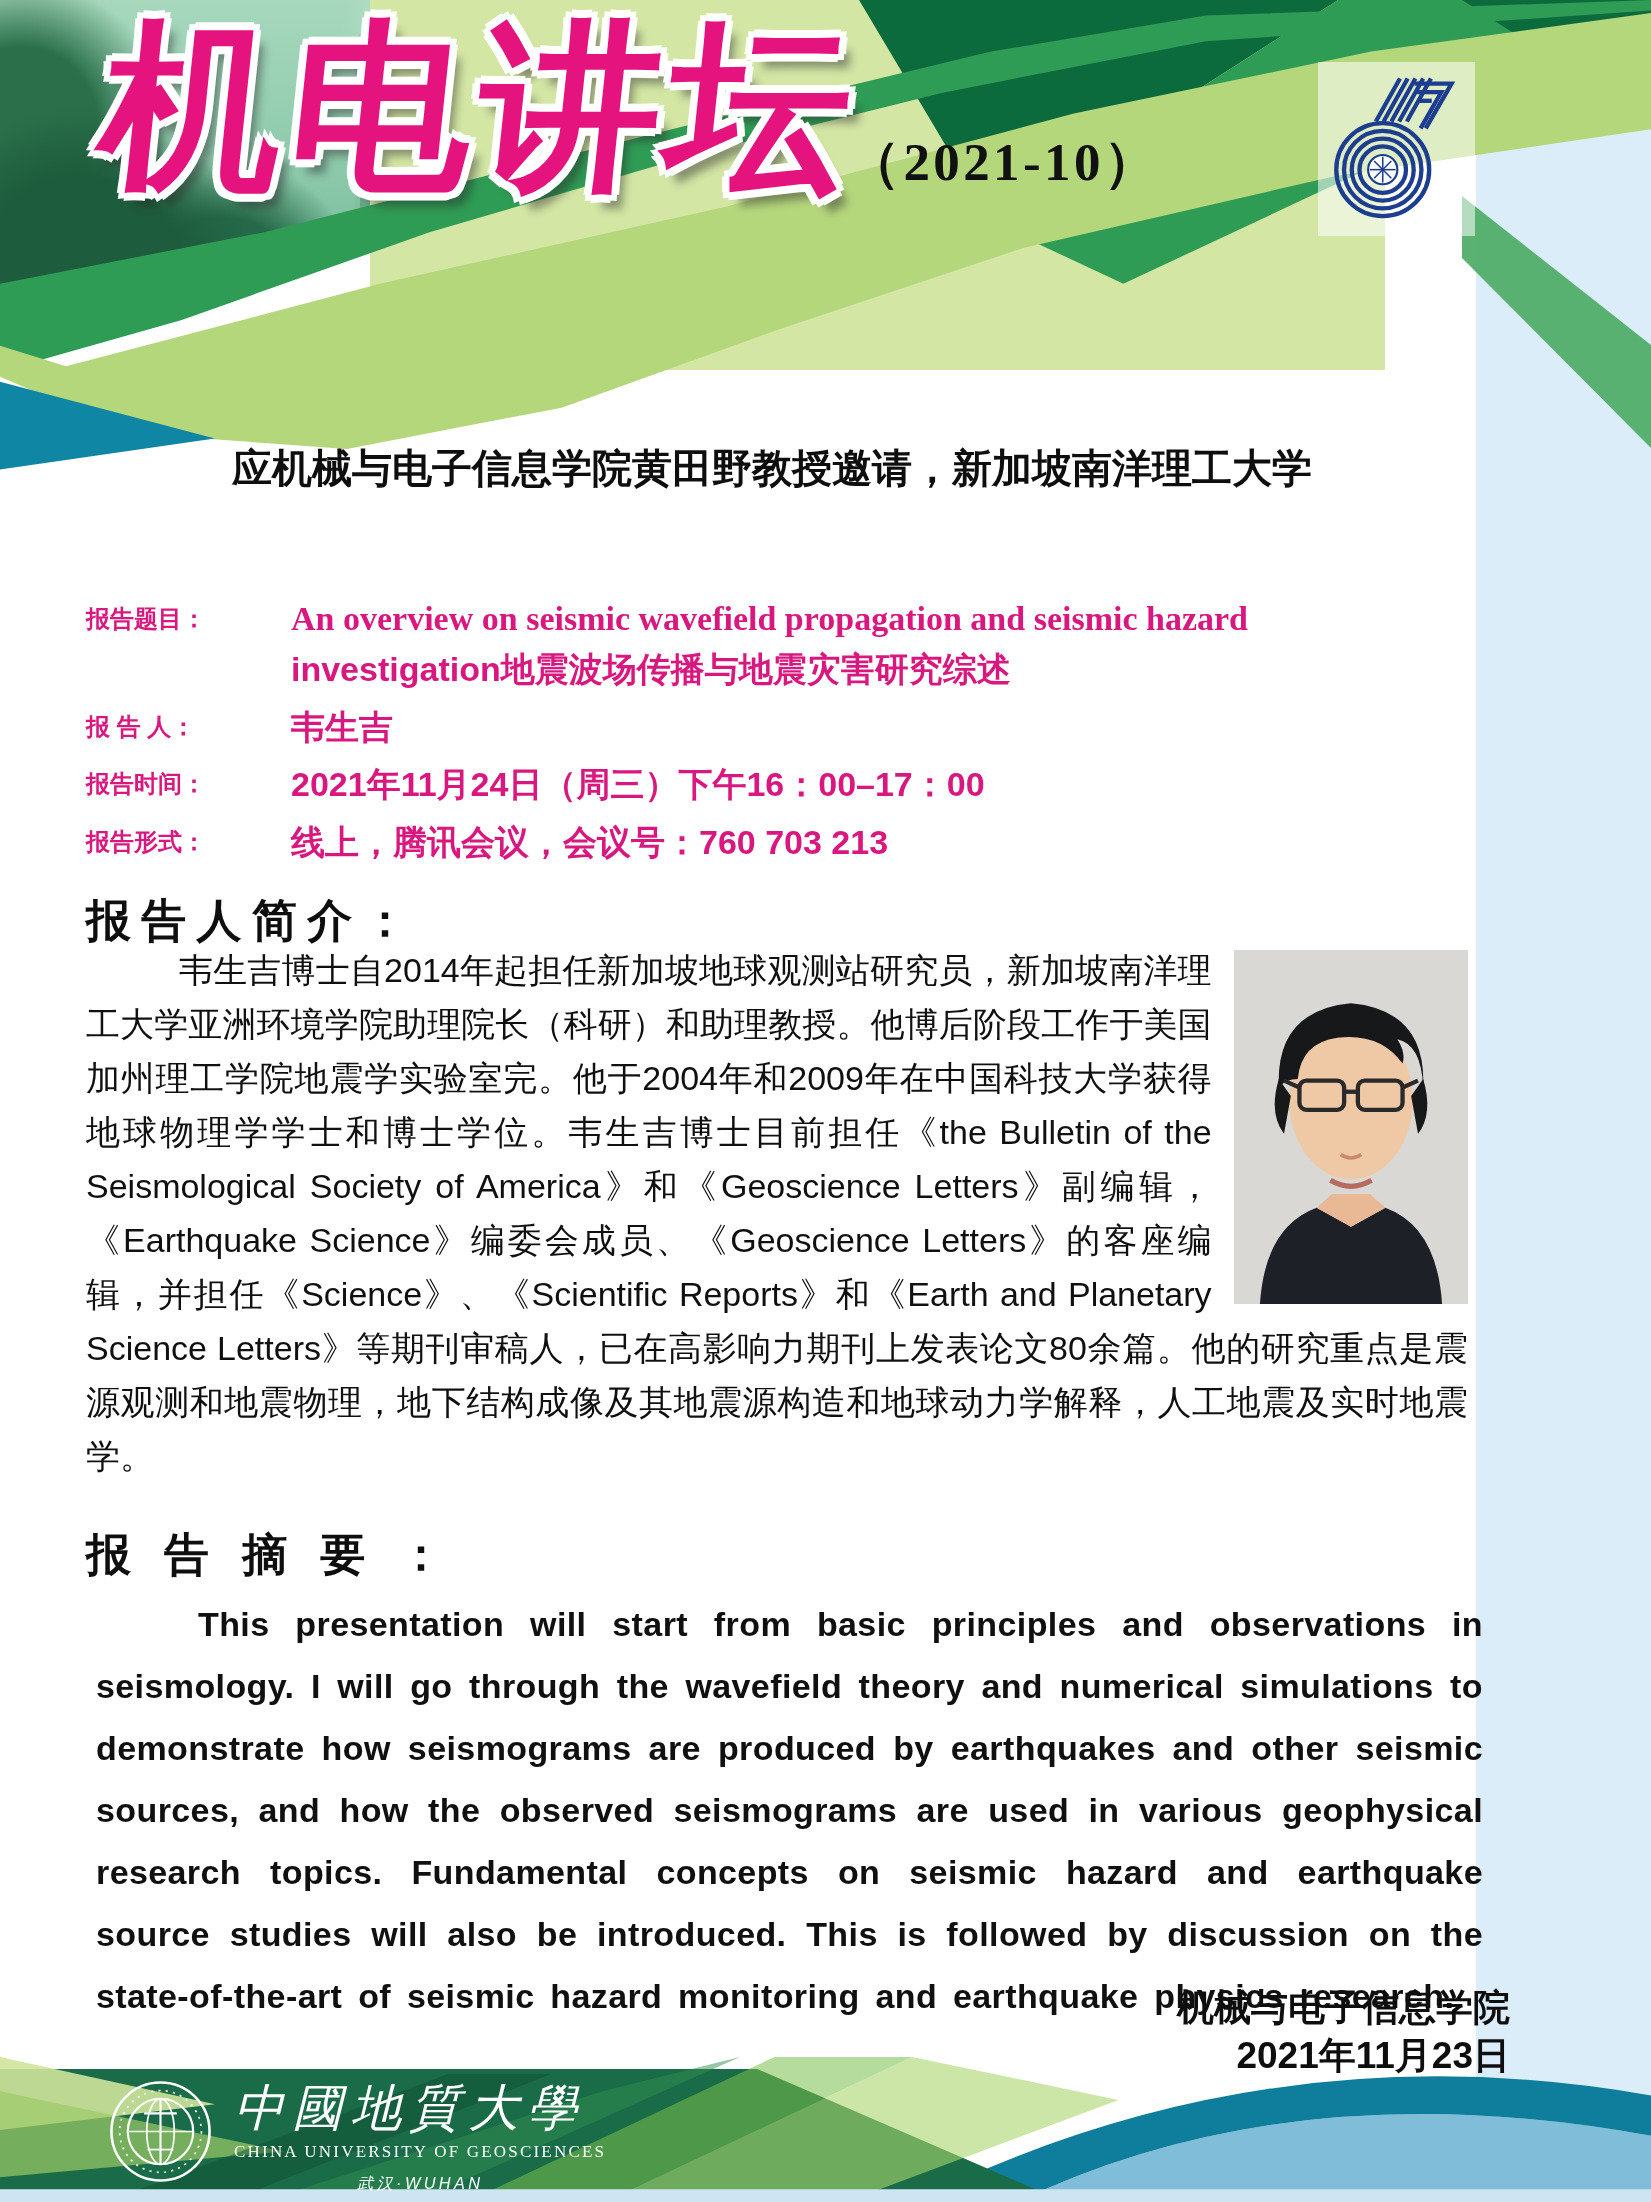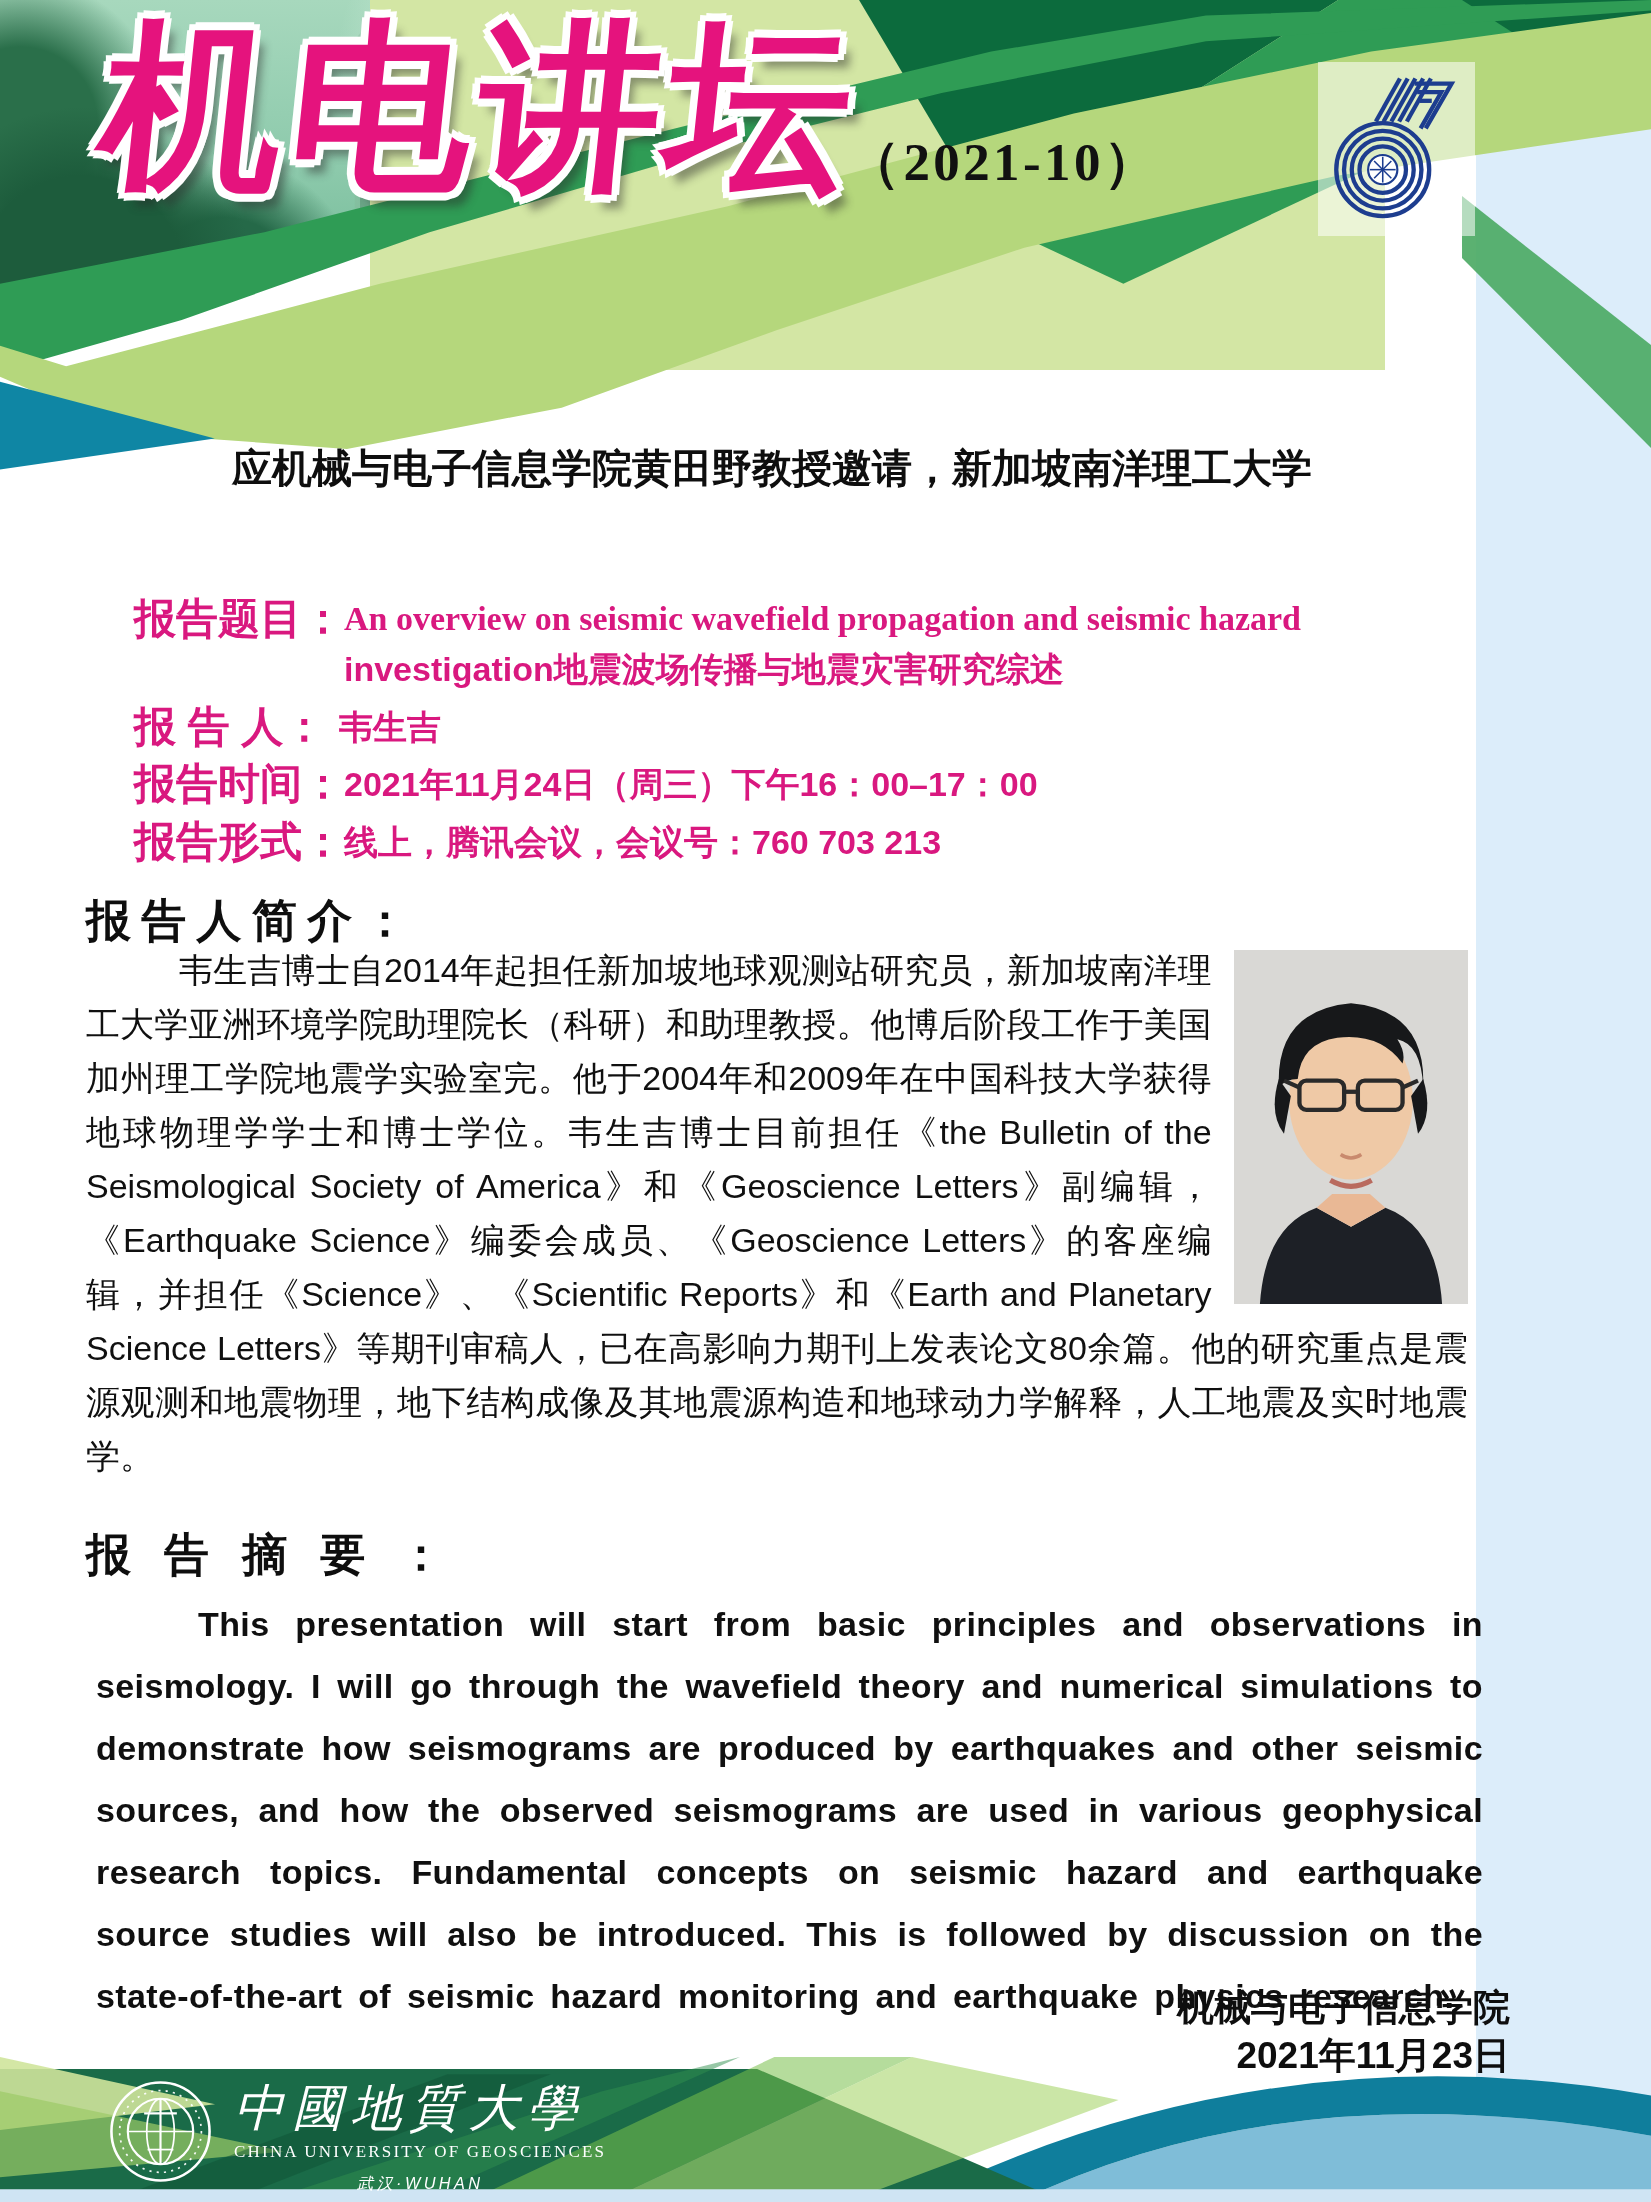--- a/index.html
+++ b/index.html
@@ -53,21 +53,21 @@
   .logo-box{position:absolute;left:1318px;top:62px;width:157px;height:174px;
      background:rgba(255,255,255,.55);display:flex;align-items:center;justify-content:center;}
 
   
   .intro{position:absolute;left:86px;top:437px;width:1351px;font-size:40px;font-weight:900;
      color:#0e0e0e;line-height:62px;}
   .intro .l1{text-indent:146px;}
 
   .details{position:absolute;left:86px;top:594px;width:1385px;color:#d9187f;font-weight:800;}
   .drow{display:flex;margin-bottom:7.7px;}
-  .dlabel{flex:0 0 205px;font-size:42px;line-height:50px;white-space:nowrap;margin-left:48px;}
+  .dlabel{flex:0 0 205px;font-size:24px;line-height:50px;white-space:nowrap;}
   .dval{flex:1;font-size:34px;line-height:50px;}
   .dval .serif{font-family:"Liberation Serif","DejaVu Serif",serif;font-weight:bold;}
 
   .section-heading{position:absolute;left:86px;font-size:45px;font-weight:900;color:#0e0e0e;
      letter-spacing:10.3px;}
   .bio-heading{top:879px;margin-top:12px;}
   .abs-heading{top:1525px;}
 
   .bio-body{position:absolute;left:86px;top:943px;width:1382px;}
   .speaker-photo{float:right;width:234px;height:354px;margin:6.9px 0 15.5px 22.4px;background:#d9d8d5;

